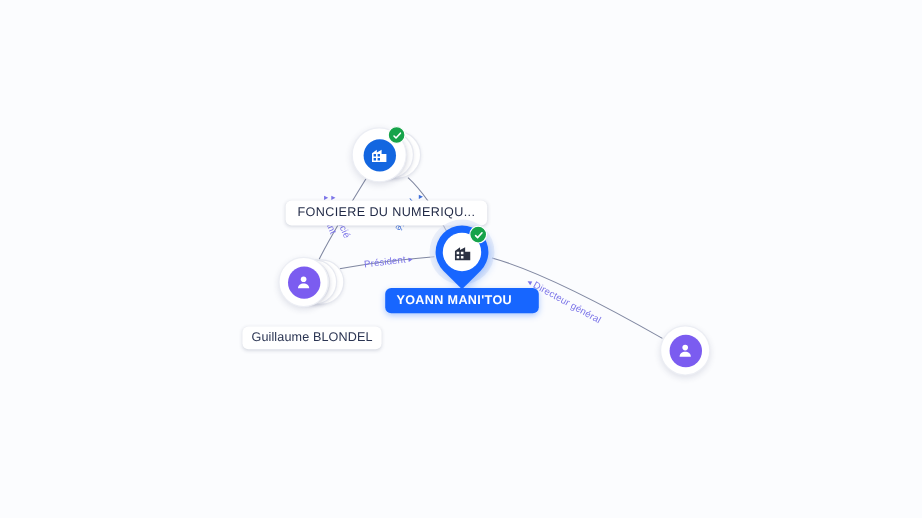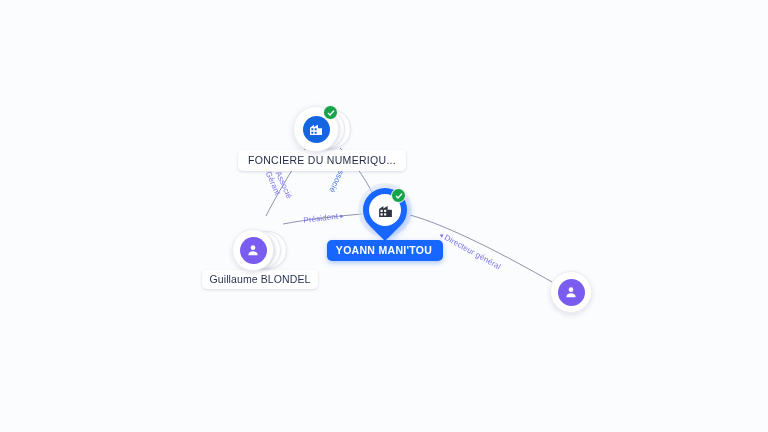--- a/index.html
+++ b/index.html
@@ -179,21 +179,21 @@
     top: -5px;
     width: 54px;
     height: 54px;
     border-radius: 50%;
     background: rgba(220,228,244,0.55);
     z-index: 0;
   }
 
   
   .chip {
-    margin-top: 0;
+    margin-top: 17px;
     background: #ffffff;
     border-radius: 5px;
     padding: 3px 8px 4px 8px;
     font-size: 10.5px;
     color: #2b3553;
     white-space: nowrap;
     box-shadow: 0 1px 3px rgba(40,50,90,0.16);
     letter-spacing: 0.1px;
   }
   .chip.company {
@@ -201,21 +201,21 @@
     letter-spacing: 0.3px;
     color: #1f2845;
     padding: 4px 10px 5px 10px;
   }
   .chip.focus {
     background: #1766ff;
     color: #ffffff;
     font-weight: bold;
     font-size: 10.5px;
     letter-spacing: 0.3px;
-    padding: 4px 11px 5px 9px;
+    padding: 4px 22px 5px 9px;
     box-shadow: 0 2px 5px rgba(23,102,255,0.35);
   }
 
   
   .edge-label {
     position: absolute;
     font-size: 8px;
     color: #7b74e8;
     white-space: nowrap;
     letter-spacing: 0.1px;
@@ -287,21 +287,21 @@
       </div>
       <div class="verified-badge" style="left:30px; top:-1px;">
         <svg width="8" height="8" viewBox="0 0 24 24" fill="none" stroke="#ffffff" stroke-width="4" stroke-linecap="round" stroke-linejoin="round">
           <polyline points="4,13 9,18 20,6"></polyline>
         </svg>
       </div>
     </div>
     <div class="chip company">FONCIERE DU NUMERIQU...</div>
   </div>
 
-  <div class="node" style="left:213px; top:228px; width:94px;">
+  <div class="node" style="left:213px; top:213px; width:94px;">
     <div class="stack-wrap">
       <div class="stack-card s1"></div>
       <div class="stack-card s2"></div>
       <div class="stack-card s3"></div>
       <div class="avatar-disc">
         <div class="avatar-inner">
           <svg width="14" height="14" viewBox="0 0 24 24" fill="#ffffff">
             <circle cx="12" cy="8" r="4"></circle>
             <path d="M4 21c0-4.4 3.6-7 8-7s8 2.6 8 7H4z"></path>
           </svg>

